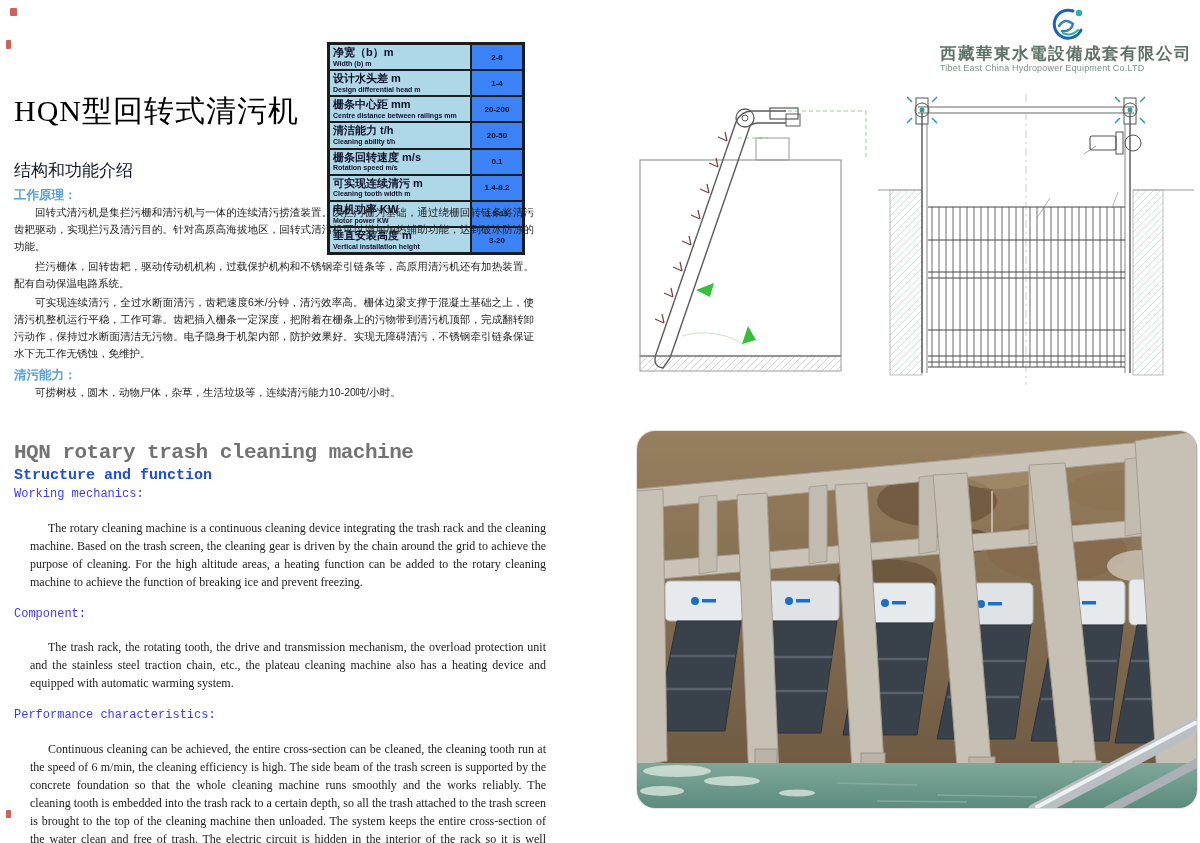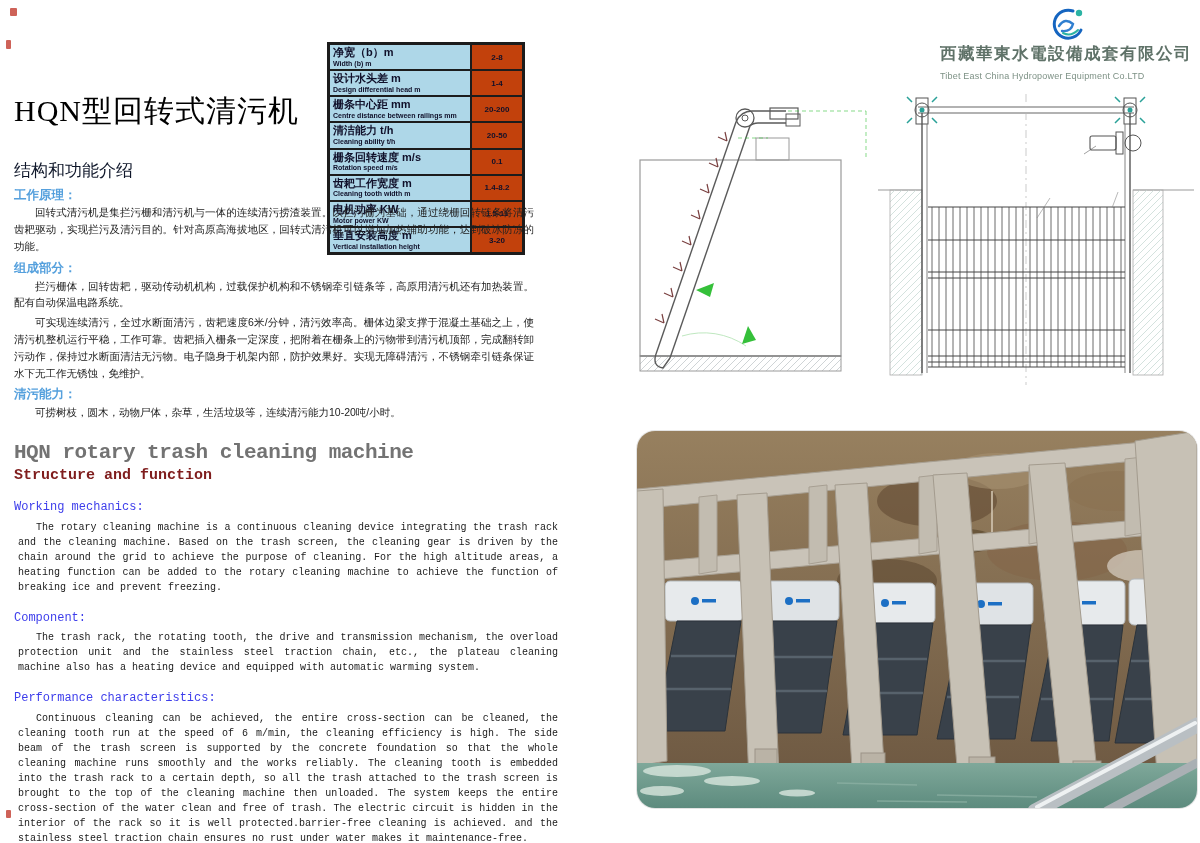--- a/index.html
+++ b/index.html
@@ -7,46 +7,46 @@
         font-family:"Liberation Sans",sans-serif;color:#1f1f1f;}
 
   
   .corner-mark{position:absolute;background:#c23b2e;opacity:.8;border-radius:1px;}
 
   
   #header{position:absolute;left:938px;top:6px;width:256px;height:40px;display:flex;align-items:center;flex-direction:column;}
   #logo-icon{width:46px;height:38px;flex:0 0 auto;}
   #header-divider{width:1px;height:32px;background:#9fb3ab;margin:0 8px 0 4px;}
   .company-cn{font-size:16.5px;font-weight:bold;letter-spacing:1.5px;color:#5f7268;line-height:1.15;}
-  .company-en{font-size:9px;color:#7d9185;letter-spacing:.2px;margin-top:8px;}
+  .company-en{font-size:9px;color:#7d9185;letter-spacing:.2px;}
 
   
   #spec-table{position:absolute;left:327px;top:42px;width:194px;border:2px solid #1c1c1c;}
   .spec-row{display:flex;}
   .spec-label{flex:1;border:1px solid #1c1c1c;background:#aed7e8;padding:1px 3px;}
-  .spec-value{width:50px;border:1px solid #1c1c1c;background:#c2410c;display:flex;
+  .spec-value{width:50px;border:1px solid #1c1c1c;background:#3b82f6;display:flex;
               align-items:center;justify-content:center;font-size:8px;font-weight:bold;color:#10102a;}
   .spec-cn{font-size:11px;font-weight:bold;color:#10102a;line-height:1.25;}
   .spec-en{font-size:7px;font-weight:bold;color:#10102a;line-height:1.2;text-align:justify;}
 
   
   #cn-block{position:absolute;left:14px;top:94px;width:520px;}
   #cn-title{font-size:30px;font-weight:500;letter-spacing:1px;line-height:1.15;color:#000;
             font-family:"Liberation Serif",serif;}
   #cn-subtitle{margin-top:30px;font-size:17px;color:#0f172a;}
   .cn-label{margin-top:5px;font-size:12.5px;font-weight:bold;color:#55a0dd;line-height:1.35;}
   .cn-para{font-size:10.5px;line-height:1.6;margin:1px 0 3px;text-align:justify;
            text-indent:2em;color:#222;}
 
   
   #en-block{position:absolute;left:14px;top:440px;width:548px;font-family:"Liberation Mono",monospace;}
   #en-title{font-size:21px;font-weight:bold;color:#737373;line-height:1.2;letter-spacing:-.5px;}
-  #en-subtitle{font-size:15px;font-weight:bold;margin-top:2px;color:#7f1d1d;}
-  .en-label{margin-top:16px;font-size:12px;color:#3d3deb;line-height:1.3;}
-  .en-para{font-size:10px;line-height:1.5;text-align:justify;text-indent:3ch;color:#1a1a1a;margin:4px;}
+  #en-subtitle{font-size:15px;font-weight:bold;margin-top:2px;color:#1d4ed8;}
+  .en-label{margin-top:3px;font-size:12px;color:#3d3deb;line-height:1.3;}
+  .en-para{font-size:12px;line-height:1.5;text-align:justify;text-indent:3ch;color:#1a1a1a;margin:16px;font-family:Liberation Serif, serif;}
 
   
   #side-view{position:absolute;left:618px;top:78px;width:290px;height:330px;}
   #front-view{position:absolute;left:872px;top:80px;width:328px;height:325px;}
   #photo{position:absolute;left:637px;top:431px;width:560px;height:377px;border-radius:18px;
          overflow:hidden;box-shadow:0 0 0 1px #e3e3e3;}
   svg{display:block;}
 </style>
 </head>
 <body>
@@ -102,21 +102,21 @@
     </div>
     <div class="spec-row">
       <div class="spec-label">
           <div class="spec-cn">栅条回转速度 m/s</div>
           <div class="spec-en">Rotation speed m/s</div>
         </div>
       <div class="spec-value">0.1</div>
     </div>
     <div class="spec-row">
       <div class="spec-label">
-          <div class="spec-cn">齿耙工作宽度 m</div>
+          <div class="spec-cn">可实现连续清污 m</div>
           <div class="spec-en">Cleaning tooth width m</div>
         </div>
       <div class="spec-value">1.4-8.2</div>
     </div>
     <div class="spec-row">
       <div class="spec-label">
           <div class="spec-cn">电机功率 KW</div>
           <div class="spec-en">Motor power KW</div>
         </div>
       <div class="spec-value">1.5-11</div>
@@ -130,21 +130,20 @@
     </div>
   </div>
 
   <div id="cn-block">
     <div id="cn-title">HQN型回转式清污机</div>
     <div id="cn-subtitle">结构和功能介绍</div>
 
     <div class="cn-label">工作原理：</div>
     <p class="cn-para">回转式清污机是集拦污栅和清污机与一体的连续清污捞渣装置。以拦污栅为基础，通过绕栅回转链条将清污齿耙驱动，实现拦污及清污目的。针对高原高海拔地区，回转式清污机可以增加加热辅助功能，达到破冰防冻的功能。</p>
 
-    <div class="cn-label">组成部分：</div>
     <p class="cn-para">拦污栅体，回转齿耙，驱动传动机机构，过载保护机构和不锈钢牵引链条等，高原用清污机还有加热装置。配有自动保温电路系统。</p>
 
     <p class="cn-para">可实现连续清污，全过水断面清污，齿耙速度6米/分钟，清污效率高。栅体边梁支撑于混凝土基础之上，使清污机整机运行平稳，工作可靠。齿耙插入栅条一定深度，把附着在栅条上的污物带到清污机顶部，完成翻转卸污动作，保持过水断面清洁无污物。电子隐身于机架内部，防护效果好。实现无障碍清污，不锈钢牵引链条保证水下无工作无锈蚀，免维护。</p>
 
     <div class="cn-label">清污能力：</div>
     <p class="cn-para">可捞树枝，圆木，动物尸体，杂草，生活垃圾等，连续清污能力10-20吨/小时。</p>
   </div>
 
   <div id="en-block">
     <div id="en-title">HQN rotary trash cleaning machine</div>

